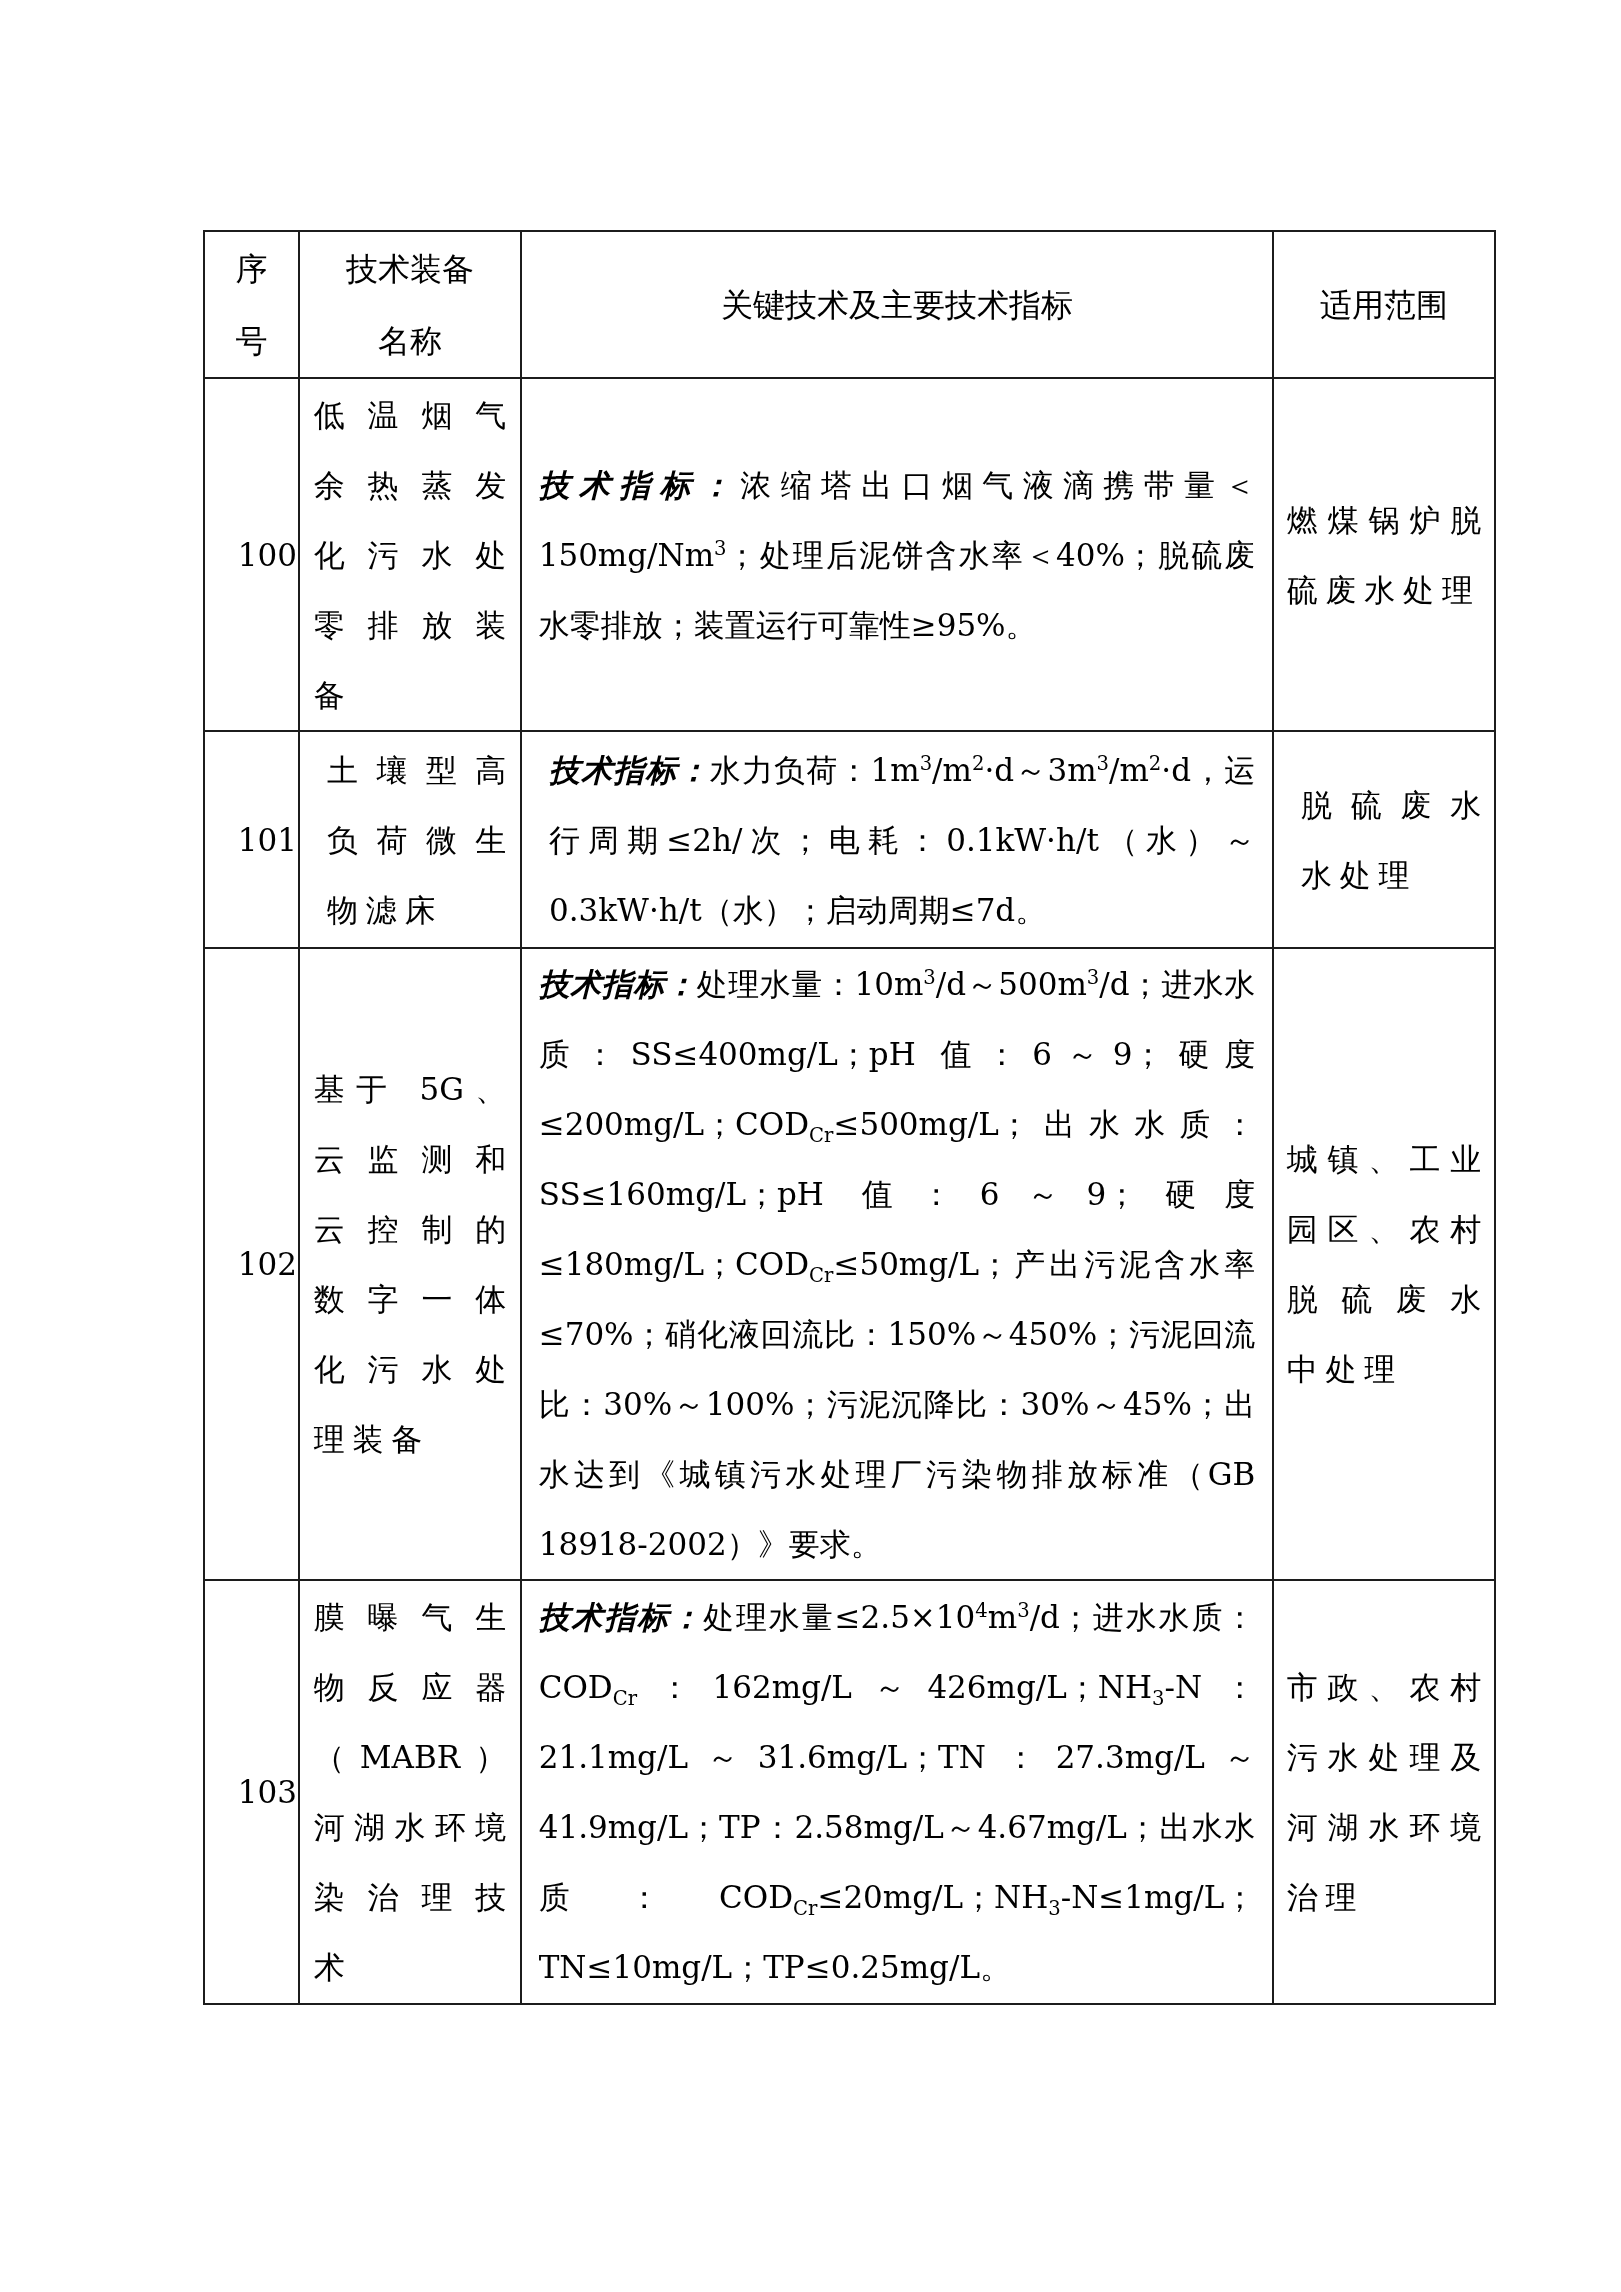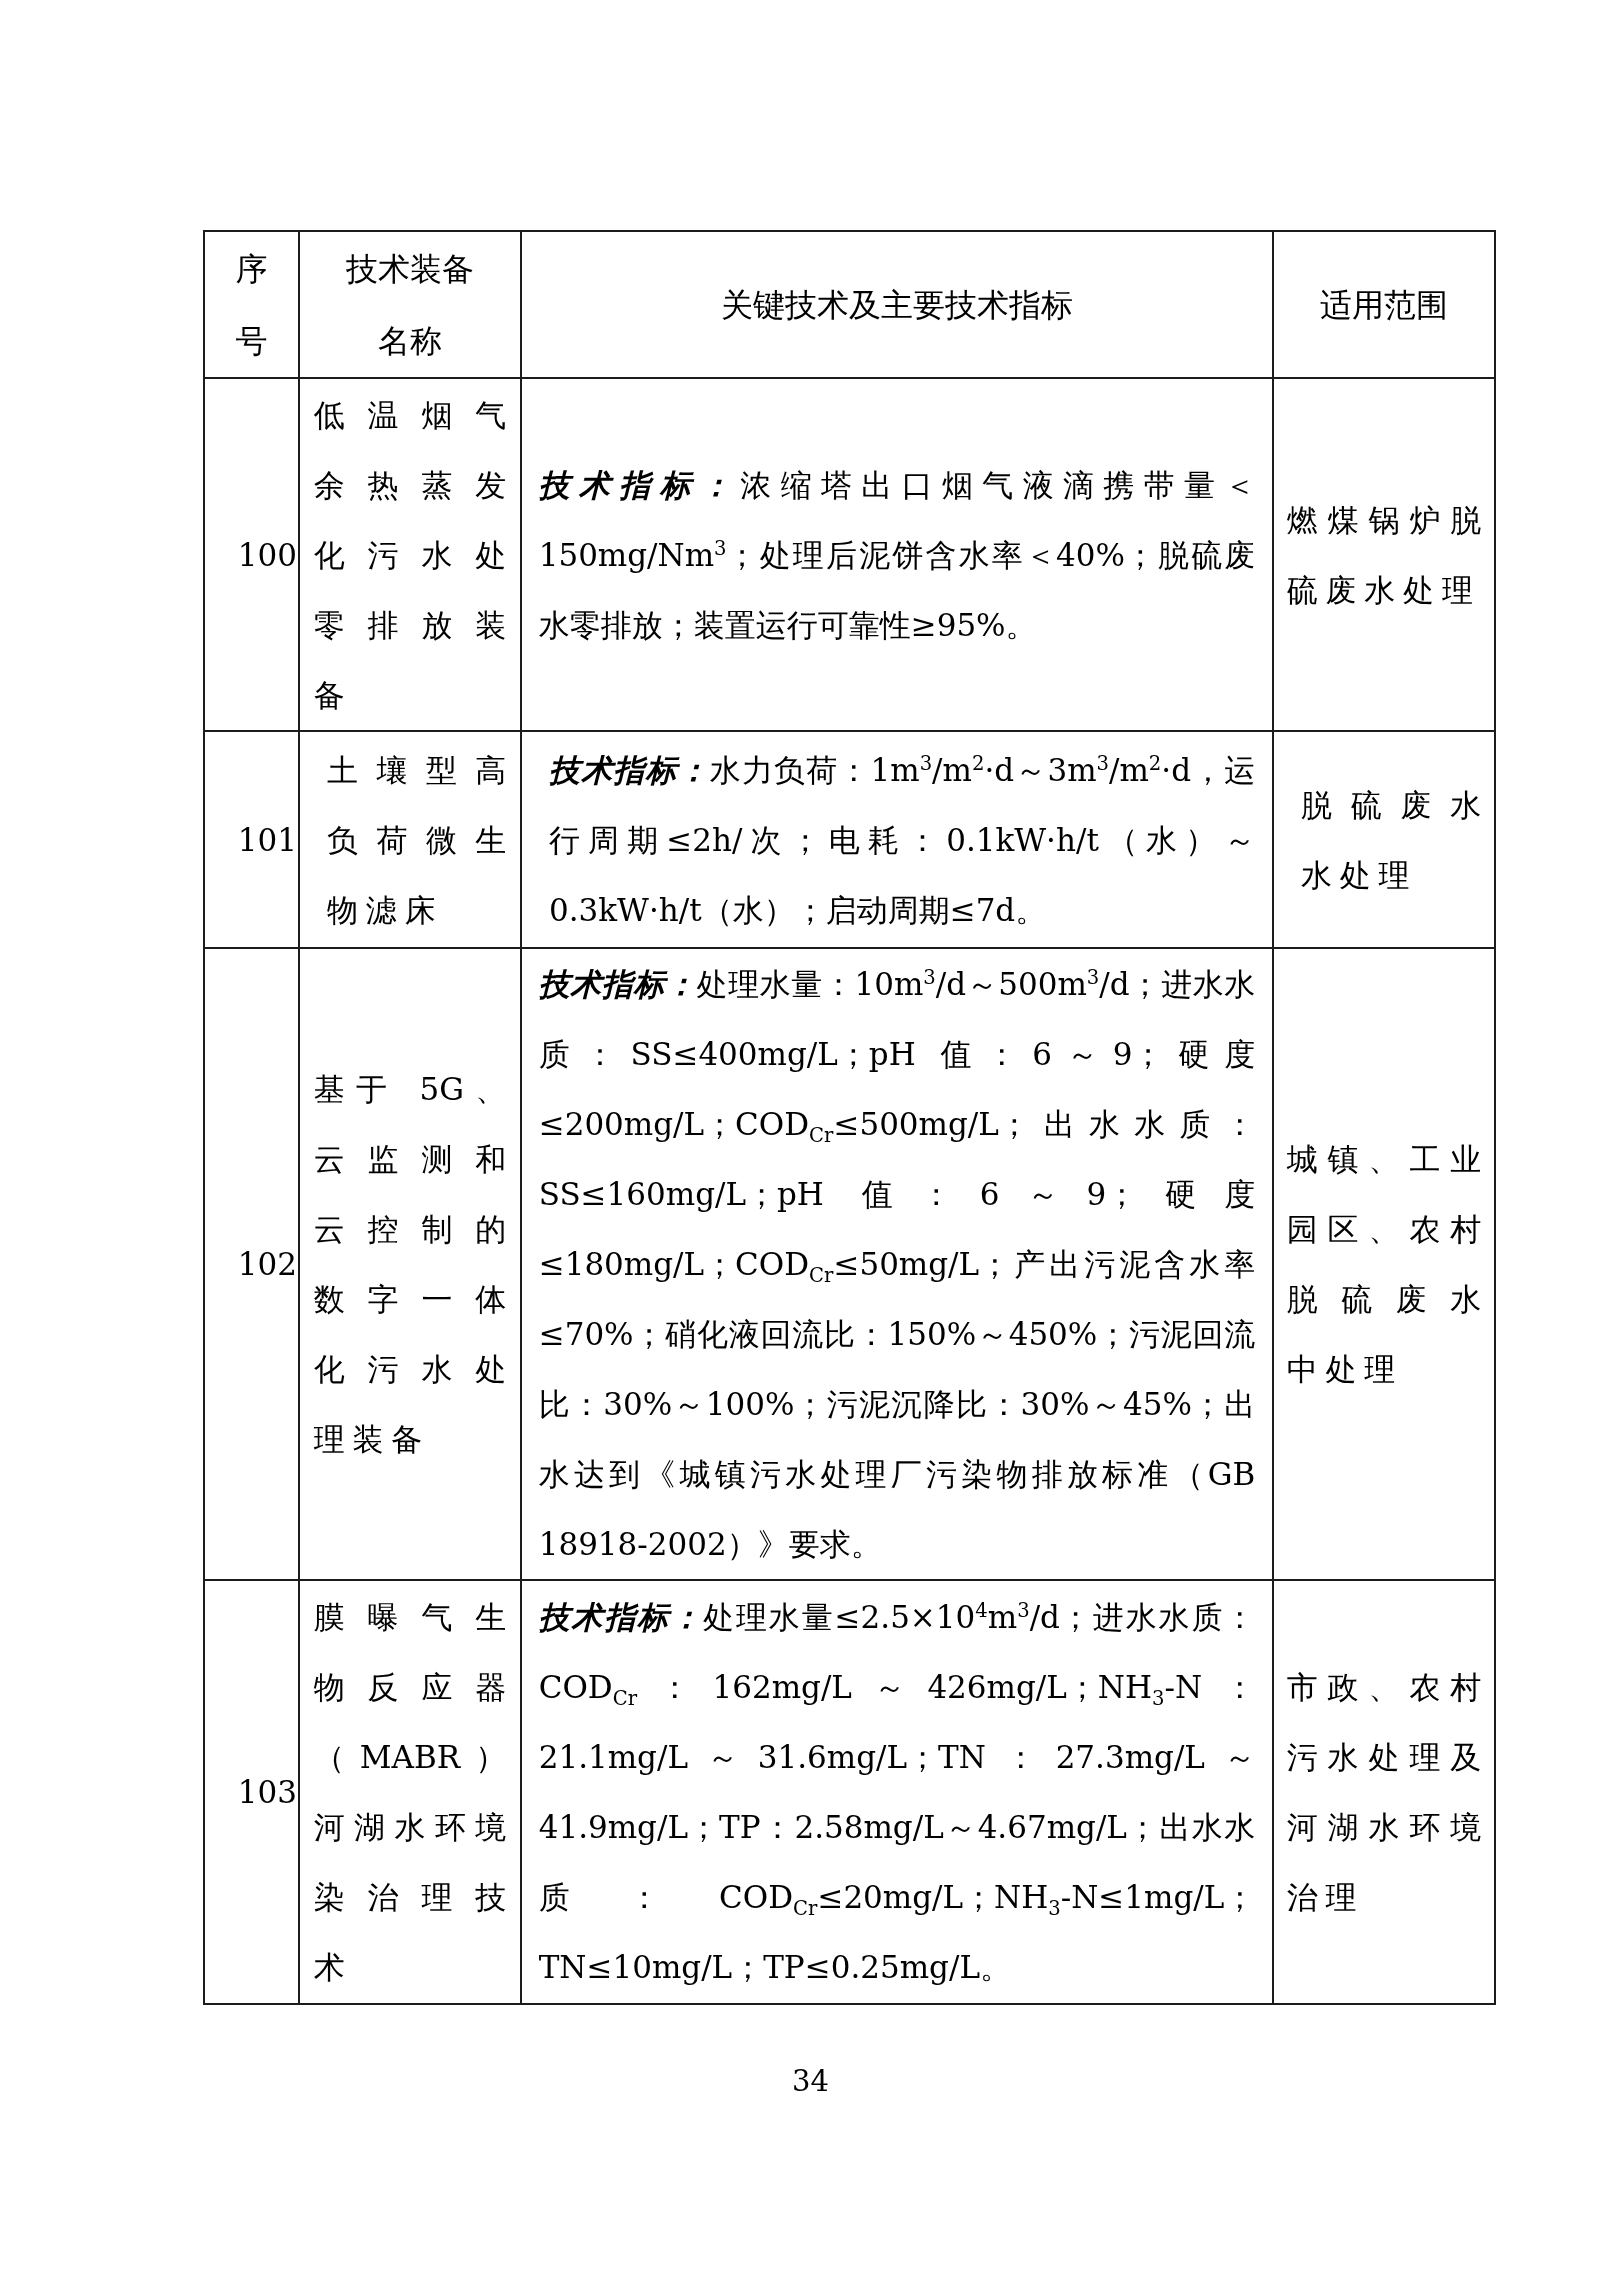--- a/index.html
+++ b/index.html
@@ -173,16 +173,15 @@
               <div class="jline">市政、农村</div>
               <div class="jline">污水处理及</div>
               <div class="jline">河湖水环境</div>
               <div class="jline">治理</div>
             </div>
     </td>
   </tr>
       </tbody>
   </table>
 
-  <div class="page-number">34</div>
 
 </div>
 
 
 </body></html>

